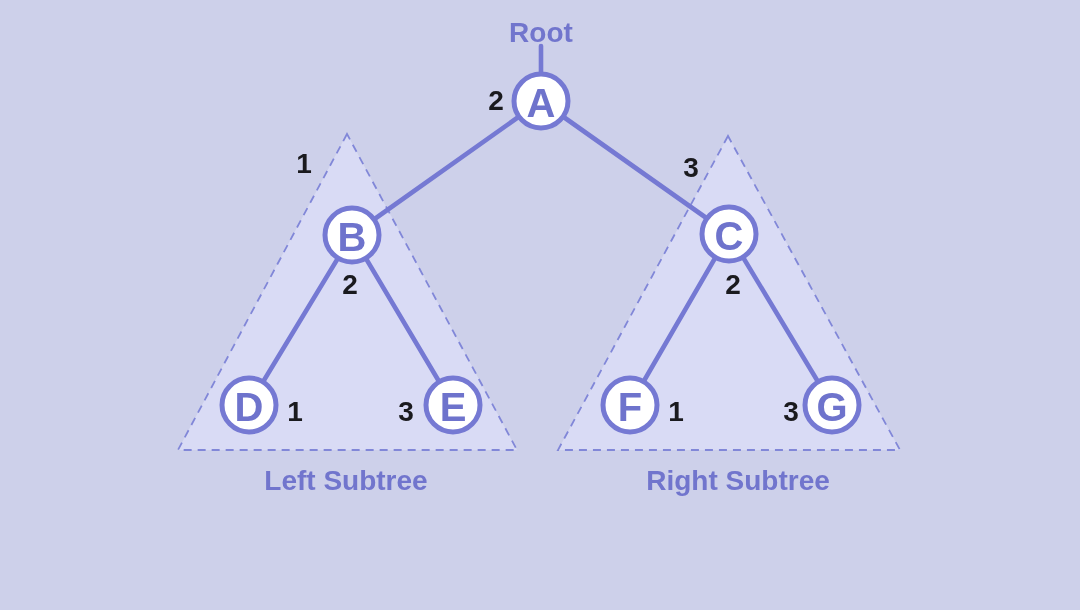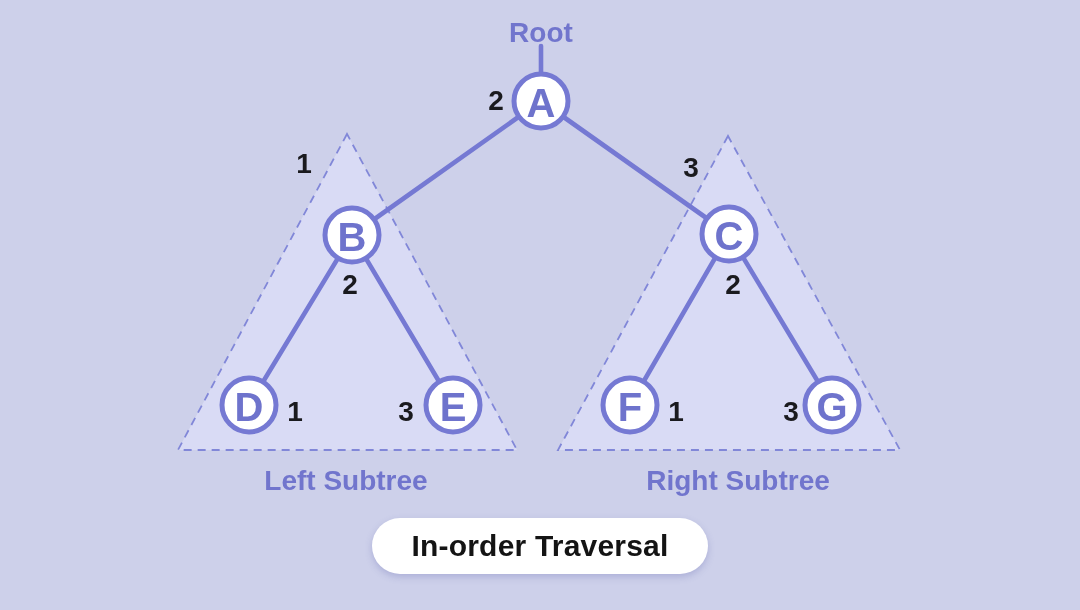--- a/index.html
+++ b/index.html
@@ -119,16 +119,13 @@
     <text class="order-number" x="295" y="411">1</text>
     <text class="order-number" x="406" y="411">3</text>
     <text class="order-number" x="676" y="411">1</text>
     <text class="order-number" x="791" y="411">3</text>
 
     <text class="heading-text" x="541" y="32">Root</text>
     <text class="heading-text" x="346" y="480">Left Subtree</text>
     <text class="heading-text" x="738" y="480">Right Subtree</text>
   </svg>
 
-  <div class="caption-pill">
-    <span>In-order Traversal</span>
-  </div>
 </div>
 
 </body></html>

